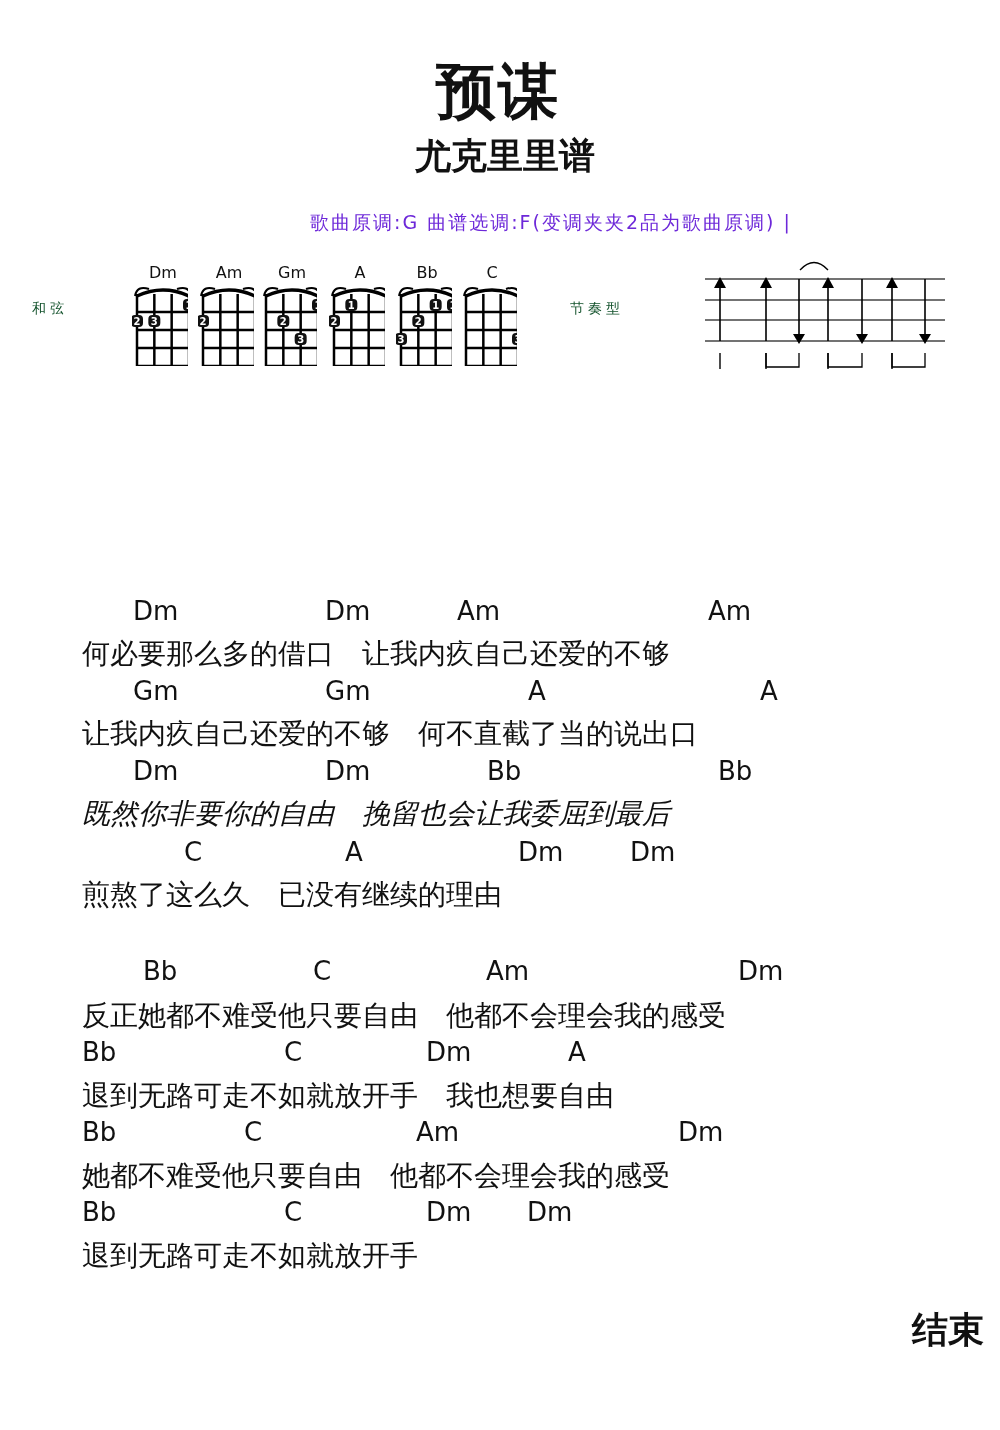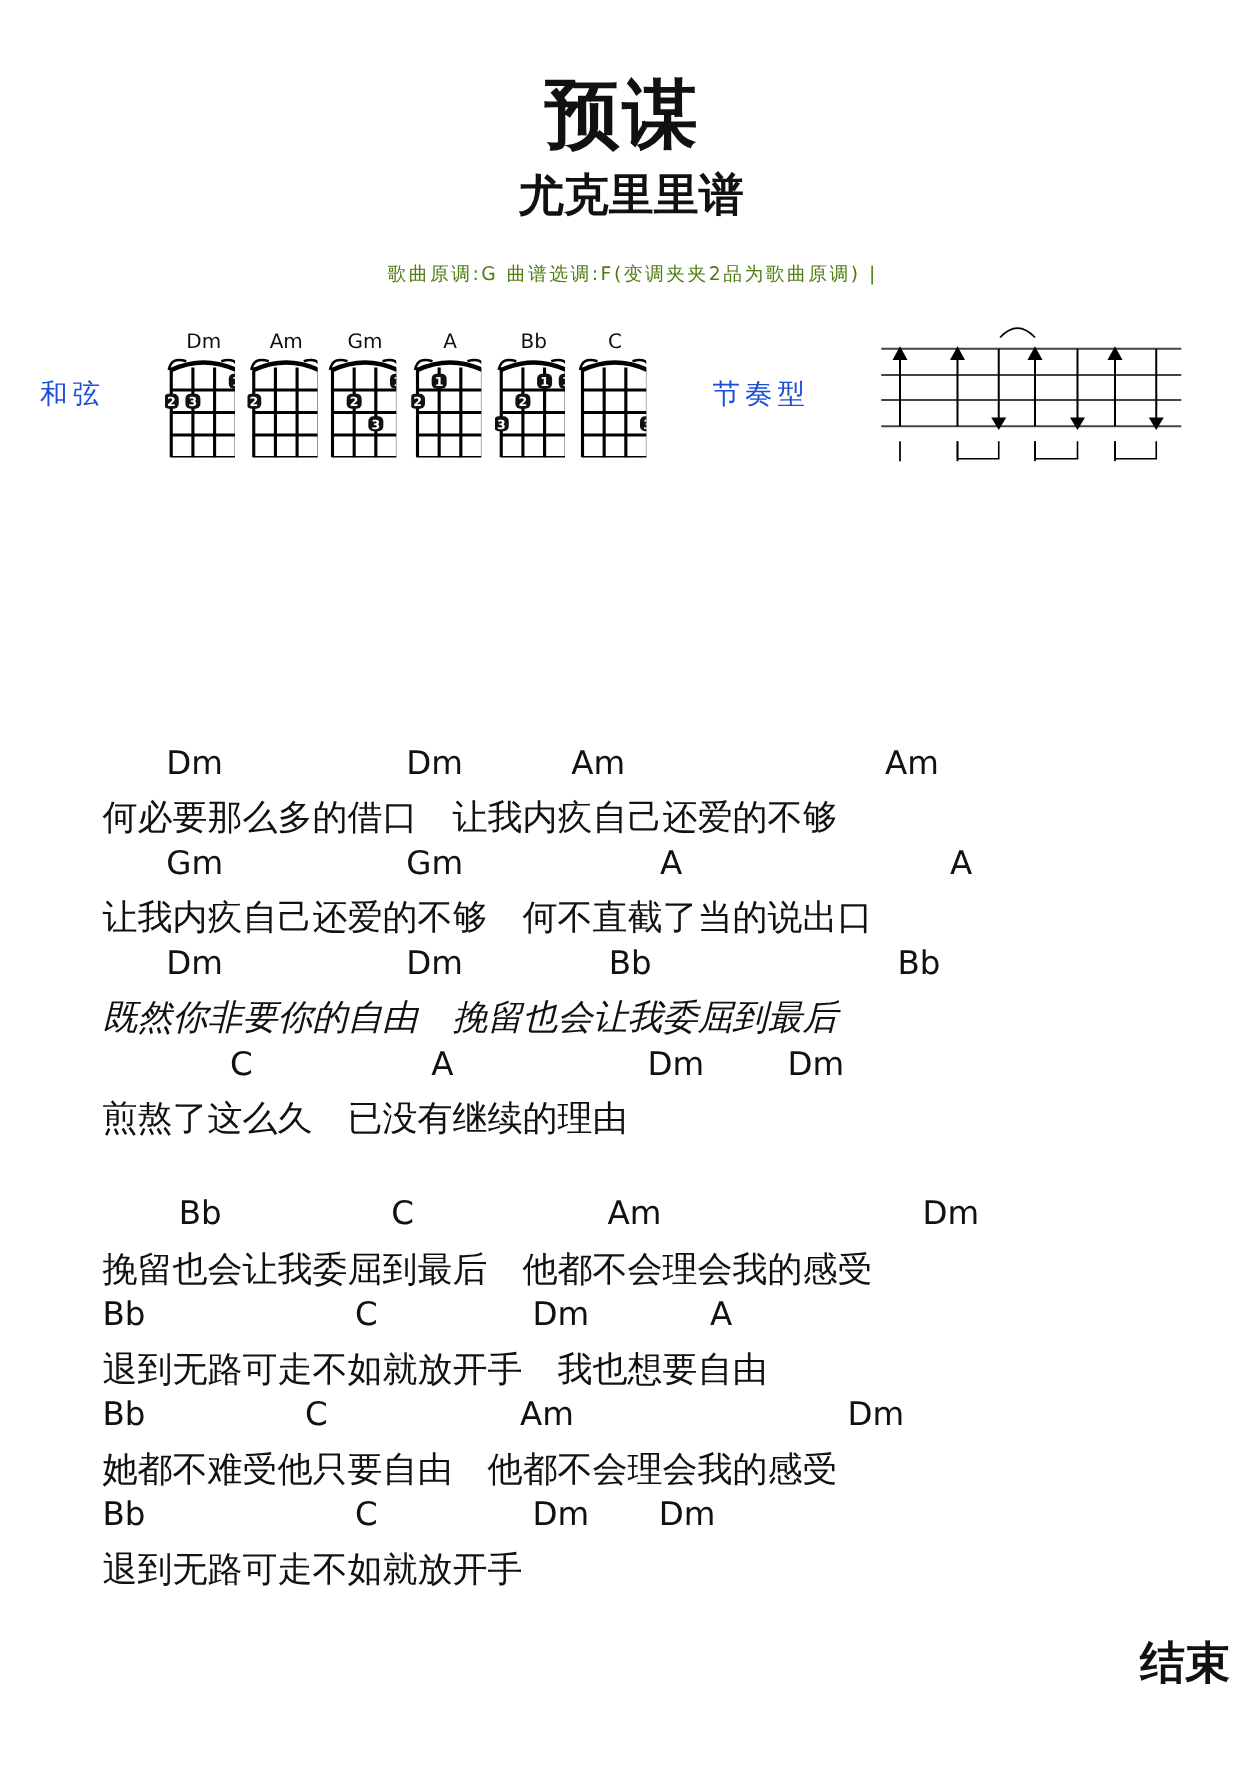--- a/index.html
+++ b/index.html
@@ -3,22 +3,22 @@
 <meta charset="utf-8">
 <style>
   html, body { margin: 0; padding: 0; }
   body {
     width: 1000px; height: 1430px; background: #ffffff; position: relative;
     font-family: "DejaVu Sans", sans-serif; color: #111; overflow: hidden;
   }
   .abs { position: absolute; }
   .title { left: 12px; width: 892px; top: 52px; text-align: center; font-size: 60px; font-weight: bold; letter-spacing: 2px; padding-left: 40px; }
   .subtitle { left: 0; width: 1010px; top: 132px; text-align: center; font-size: 36px; font-weight: bold; }
-  .keyinfo { left: 310px; top: 210px; font-size: 15px; letter-spacing: 2px; color: #4d7c0f; white-space: nowrap; }
-  .label-side { font-size: 22px; color: #1d4ed8; letter-spacing: 4px; }
+  .keyinfo { left: 310px; top: 210px; font-size: 19px; letter-spacing: 2px; color: #6d28d9; white-space: nowrap; }
+  .label-side { font-size: 14px; color: #14532d; letter-spacing: 4px; }
   .chord-name { font-size: 16px; text-align: center; width: 56px; }
   .diagram { width: 56px; height: 86px; }
   .chord-line { position: absolute; font-size: 26px; white-space: pre; font-family: "DejaVu Sans", sans-serif; }
   .lyric-line { position: absolute; font-size: 28px; white-space: pre; letter-spacing: 0px; }
   .end { left: 0; width: 984px; top: 1306px; text-align: right; font-size: 36px; font-weight: bold; }
 </style>
 </head>
 <body>
 
 <div class="abs title">预谋</div>
@@ -189,21 +189,21 @@
     <div class="lyric-line" style="left: 82px; top: 795px; font-style: italic;">既然你非要你的自由　挽留也会让我委屈到最后</div>
     <div class="chord-line" style="left: 184px; top: 837px;">C</div>
     <div class="chord-line" style="left: 345px; top: 837px;">A</div>
     <div class="chord-line" style="left: 518px; top: 837px;">Dm</div>
     <div class="chord-line" style="left: 630px; top: 837px;">Dm</div>
     <div class="lyric-line" style="left: 82px; top: 876px;">煎熬了这么久　已没有继续的理由</div>
     <div class="chord-line" style="left: 143px; top: 956px;">Bb</div>
     <div class="chord-line" style="left: 313px; top: 956px;">C</div>
     <div class="chord-line" style="left: 486px; top: 956px;">Am</div>
     <div class="chord-line" style="left: 738px; top: 956px;">Dm</div>
-    <div class="lyric-line" style="left: 82px; top: 997px;">挽留也会让我委屈到最后　他都不会理会我的感受</div>
+    <div class="lyric-line" style="left: 82px; top: 997px;">反正她都不难受他只要自由　他都不会理会我的感受</div>
     <div class="chord-line" style="left: 82px; top: 1037px;">Bb</div>
     <div class="chord-line" style="left: 284px; top: 1037px;">C</div>
     <div class="chord-line" style="left: 426px; top: 1037px;">Dm</div>
     <div class="chord-line" style="left: 568px; top: 1037px;">A</div>
     <div class="lyric-line" style="left: 82px; top: 1077px;">退到无路可走不如就放开手　我也想要自由</div>
     <div class="chord-line" style="left: 82px; top: 1117px;">Bb</div>
     <div class="chord-line" style="left: 244px; top: 1117px;">C</div>
     <div class="chord-line" style="left: 416px; top: 1117px;">Am</div>
     <div class="chord-line" style="left: 678px; top: 1117px;">Dm</div>
     <div class="lyric-line" style="left: 82px; top: 1157px;">她都不难受他只要自由　他都不会理会我的感受</div>

